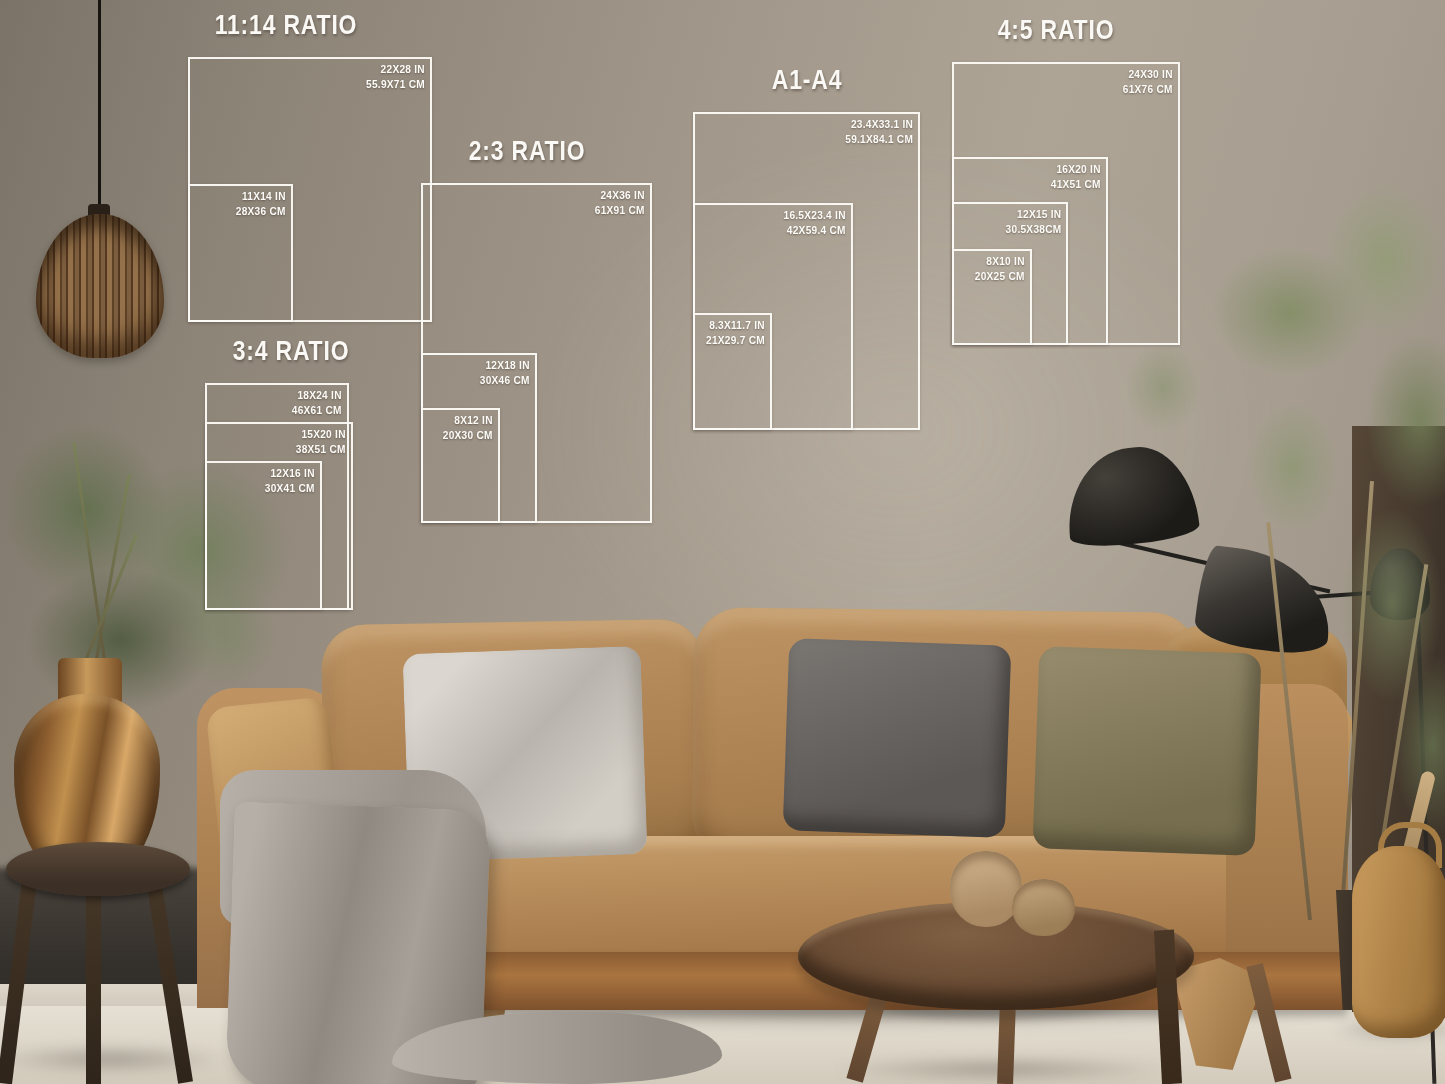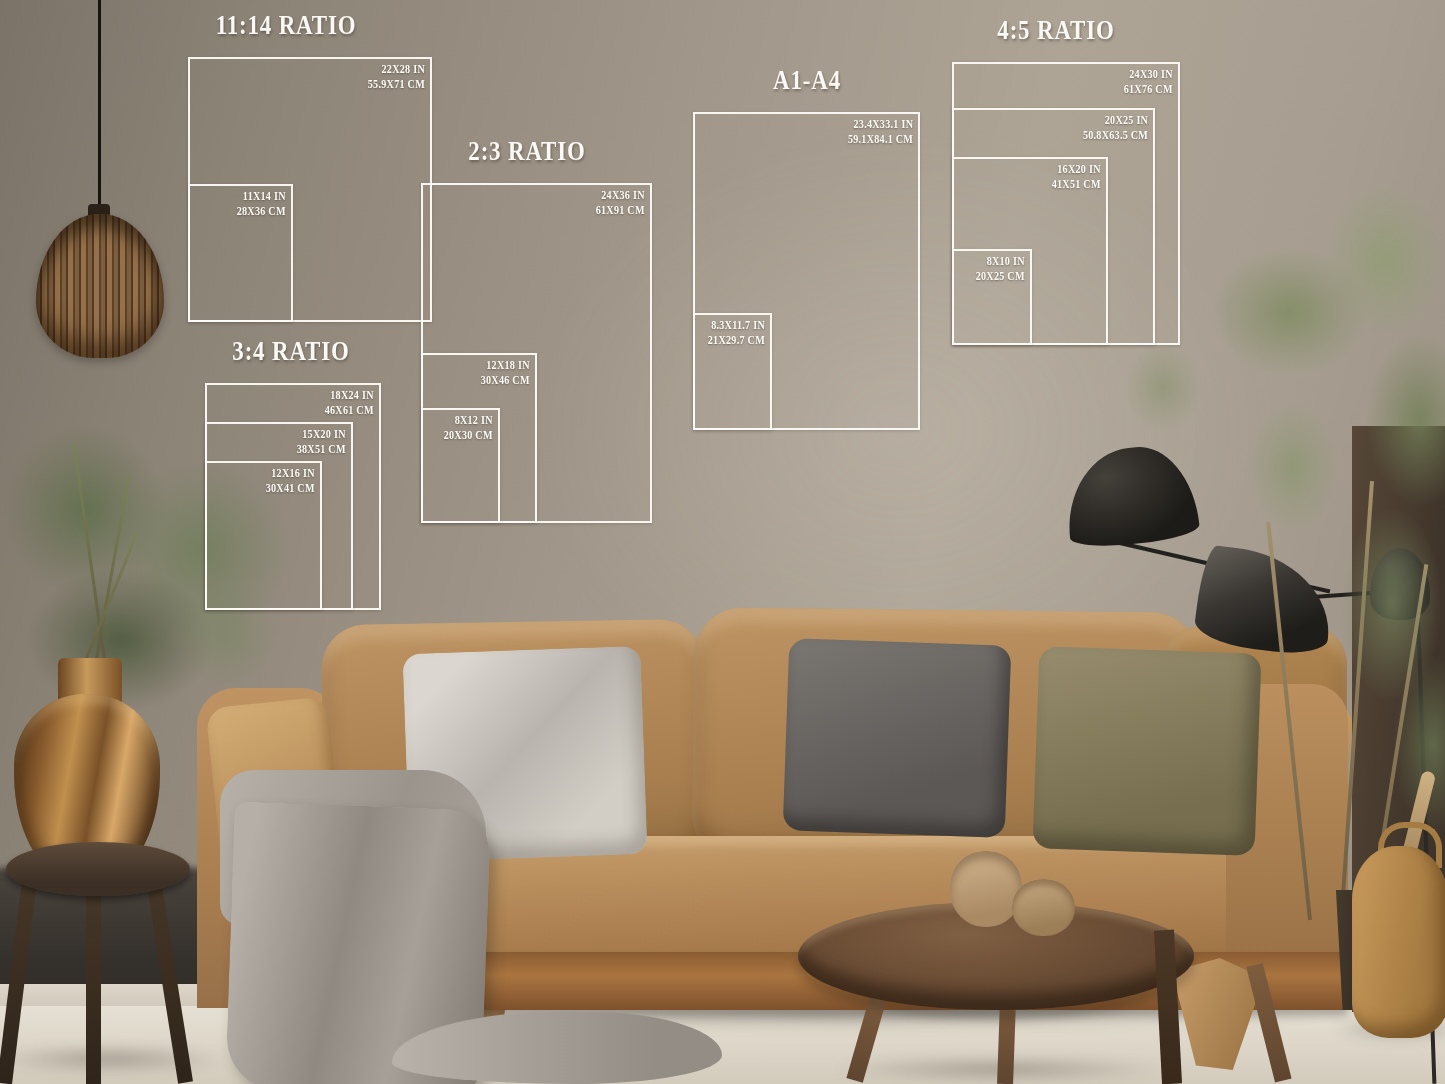--- a/index.html
+++ b/index.html
@@ -1,18 +1,18 @@
 <!DOCTYPE html>
 <html><head>
 <meta charset="utf-8">
 <title>Print Size Guide Mockup</title>
 <style>
   html,body{margin:0;padding:0;background:#222;}
   .stage{position:relative;width:1445px;height:1084px;overflow:hidden;
-         font-family:Liberation Serif, serif;
+         font-family:Liberation Sans, sans-serif;
          background:linear-gradient(105deg,#7b7367 0%,#8d8478 16%,#a1978a 42%,#ada496 62%,#a79e91 80%,#978d80 100%);}
   .o{position:absolute;}
 
   
   .wall-highlight{left:520px;top:120px;width:760px;height:620px;border-radius:50%;
       background:radial-gradient(ellipse at center,rgba(255,250,240,.14),rgba(255,250,240,0) 70%);filter:blur(10px);}
   .dark-wall{left:-20px;top:868px;width:300px;height:150px;background:linear-gradient(180deg,#4a443d,#35312c 60%,#2e2a26);filter:blur(3px);}
   .baseboard{left:0;top:984px;width:1445px;height:26px;background:linear-gradient(180deg,#ddd6c9,#cfc8ba);box-shadow:0 1px 2px rgba(0,0,0,.2);z-index:3;}
   .floor{left:0;top:1006px;width:1445px;height:78px;z-index:3;
       background:linear-gradient(180deg,#e6e0d4,#d9d2c4 70%,#d2cabb),
@@ -283,21 +283,21 @@
     <div class="frame" style="width:79px;height:115px">
       <div class="frame-label">
         <span>8X12 IN</span>
         <span>20X30 CM</span>
       </div>
     </div>
   </div>
 
   <div class="chart" style="left:205px;top:383px;width:172px;height:227px">
     <div class="chart-title">3:4 RATIO</div>
-    <div class="frame" style="width:176px;height:227px">
+    <div class="frame" style="width:144px;height:227px">
       <div class="frame-label">
         <span>18X24 IN</span>
         <span>46X61 CM</span>
       </div>
     </div>
     <div class="frame" style="width:148px;height:188px">
       <div class="frame-label">
         <span>15X20 IN</span>
         <span>38X51 CM</span>
       </div>
@@ -311,48 +311,54 @@
   </div>
 
   <div class="chart" style="left:693px;top:112px;width:227px;height:318px">
     <div class="chart-title">A1-A4</div>
     <div class="frame" style="width:227px;height:318px">
       <div class="frame-label">
         <span>23.4X33.1 IN</span>
         <span>59.1X84.1 CM</span>
       </div>
     </div>
+    <div class="frame" style="width:160px;height:227px">
+      <div class="frame-label">
+        <span>16.5X23.4 IN</span>
+        <span>42X59.4 CM</span>
+      </div>
+    </div>
     <div class="frame" style="width:79px;height:117px">
       <div class="frame-label">
         <span>8.3X11.7 IN</span>
         <span>21X29.7 CM</span>
       </div>
     </div>
   </div>
 
   <div class="chart" style="left:952px;top:62px;width:228px;height:283px">
     <div class="chart-title t-c5">4:5 RATIO</div>
     <div class="frame" style="width:228px;height:283px">
       <div class="frame-label">
         <span>24X30 IN</span>
         <span>61X76 CM</span>
       </div>
     </div>
-    <div class="frame" style="width:203px;height:237px">
-      <div class="frame-label">
-        <span>20X25 IN</span>
-        <span>50.8X63.5 CM</span>
-      </div>
-    </div>
     <div class="frame" style="width:156px;height:188px">
       <div class="frame-label">
         <span>16X20 IN</span>
         <span>41X51 CM</span>
       </div>
     </div>
+    <div class="frame" style="width:116px;height:143px">
+      <div class="frame-label">
+        <span>12X15 IN</span>
+        <span>30.5X38CM</span>
+      </div>
+    </div>
     <div class="frame" style="width:80px;height:96px">
       <div class="frame-label">
         <span>8X10 IN</span>
         <span>20X25 CM</span>
       </div>
     </div>
   </div>
 
 </div>
 

